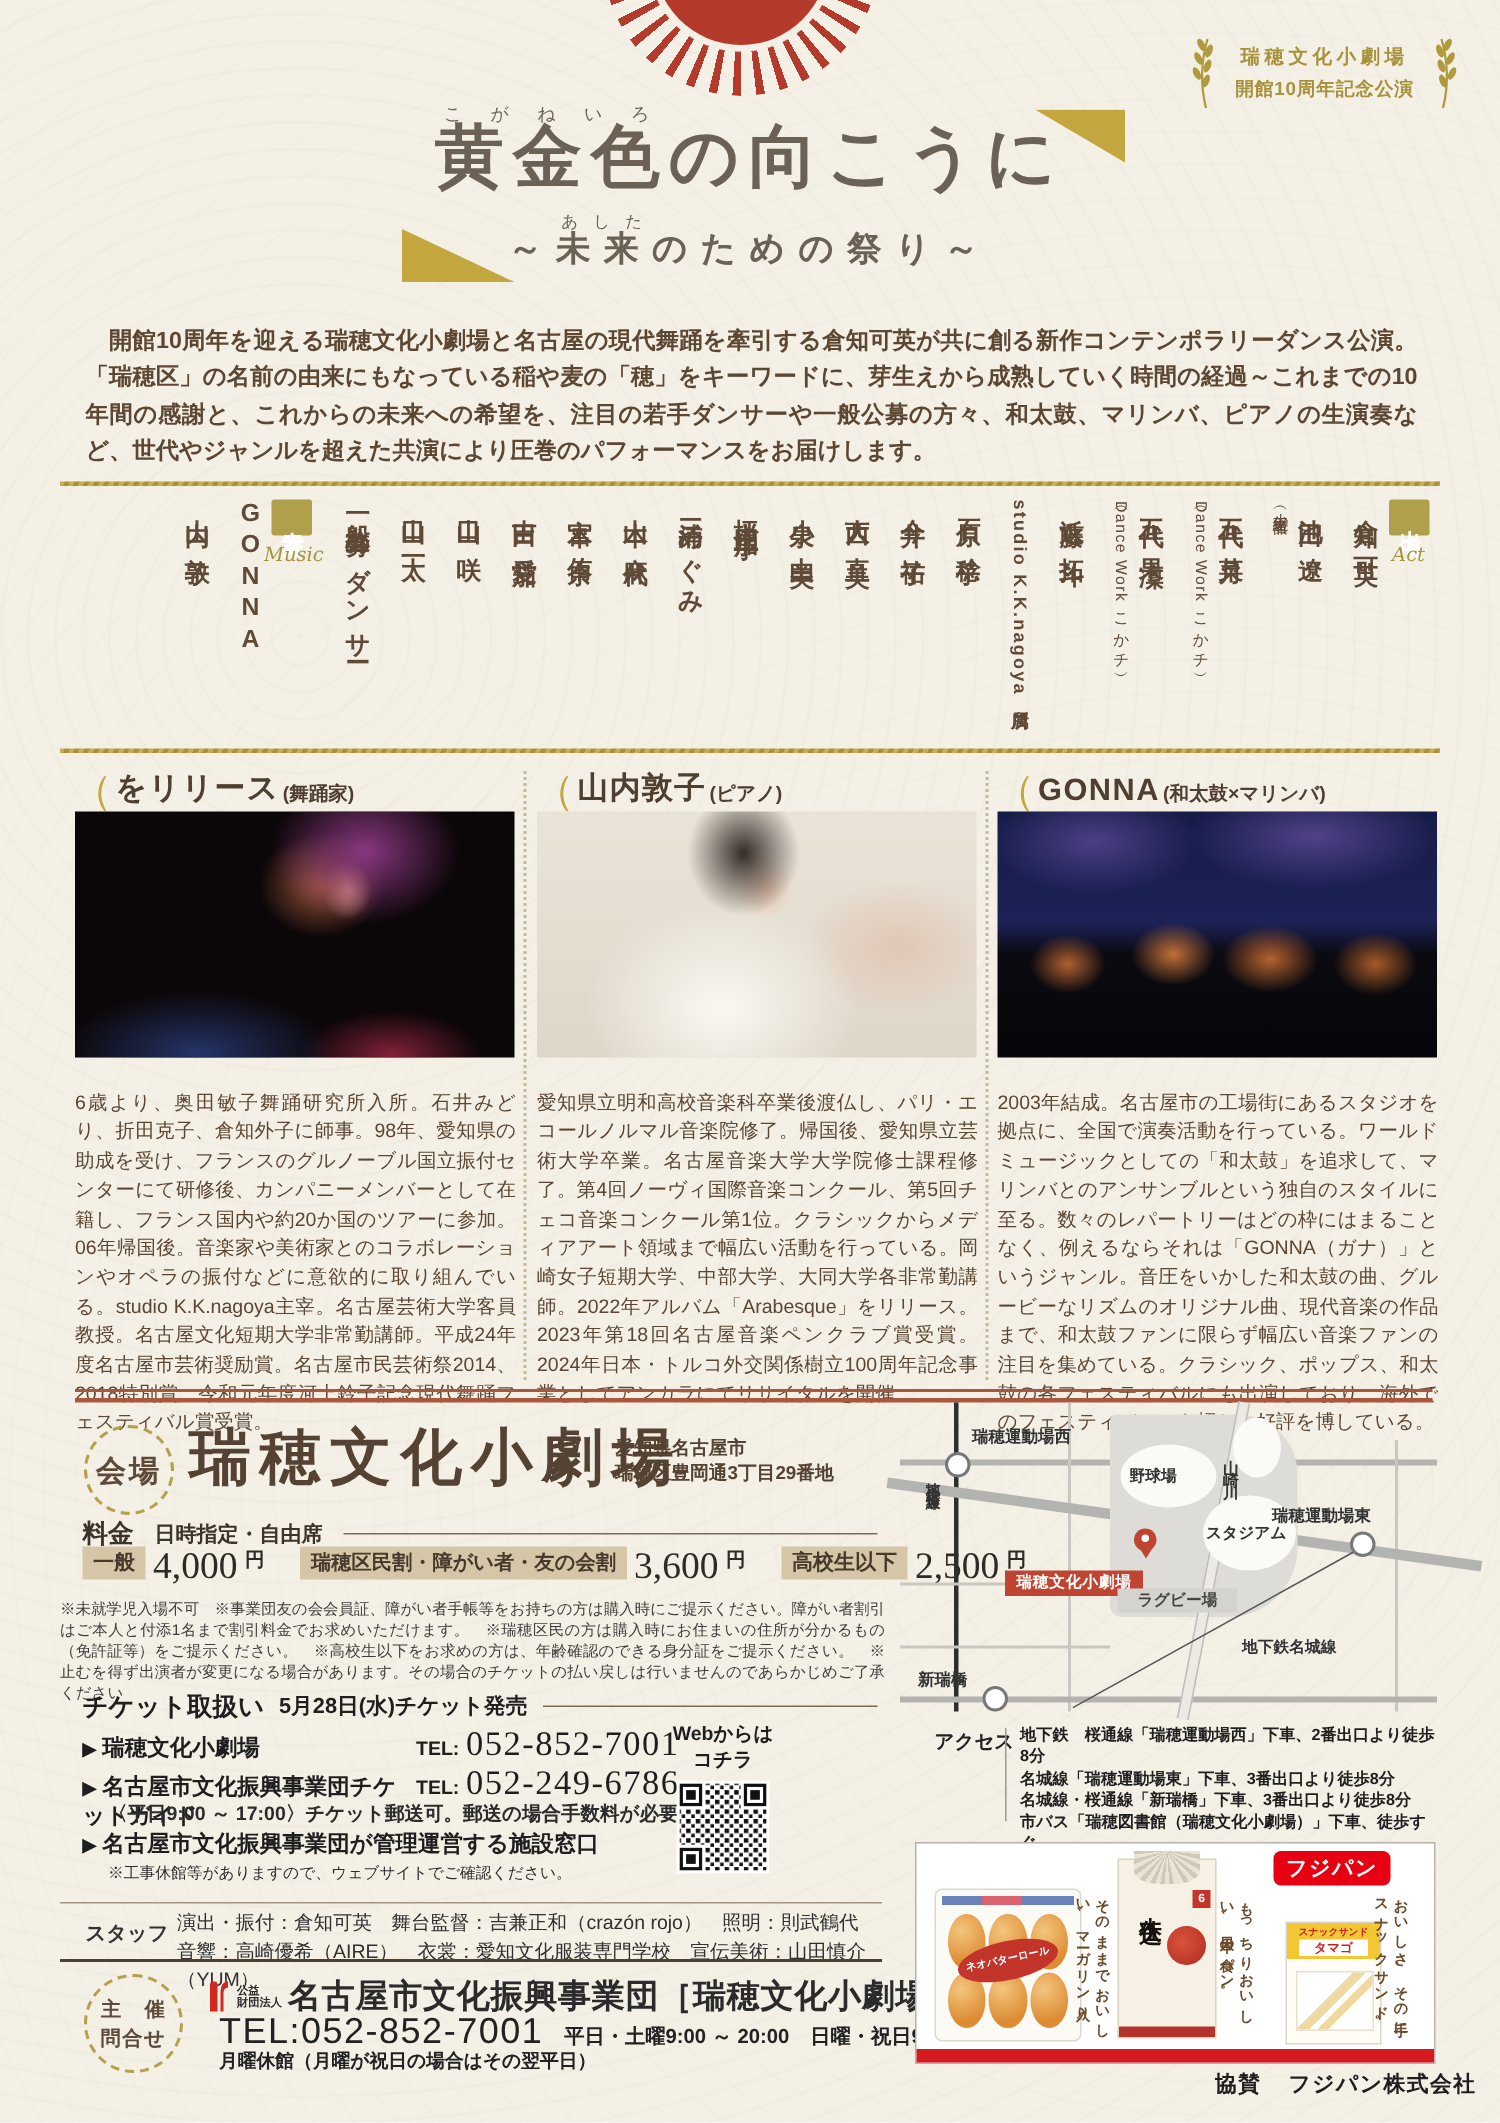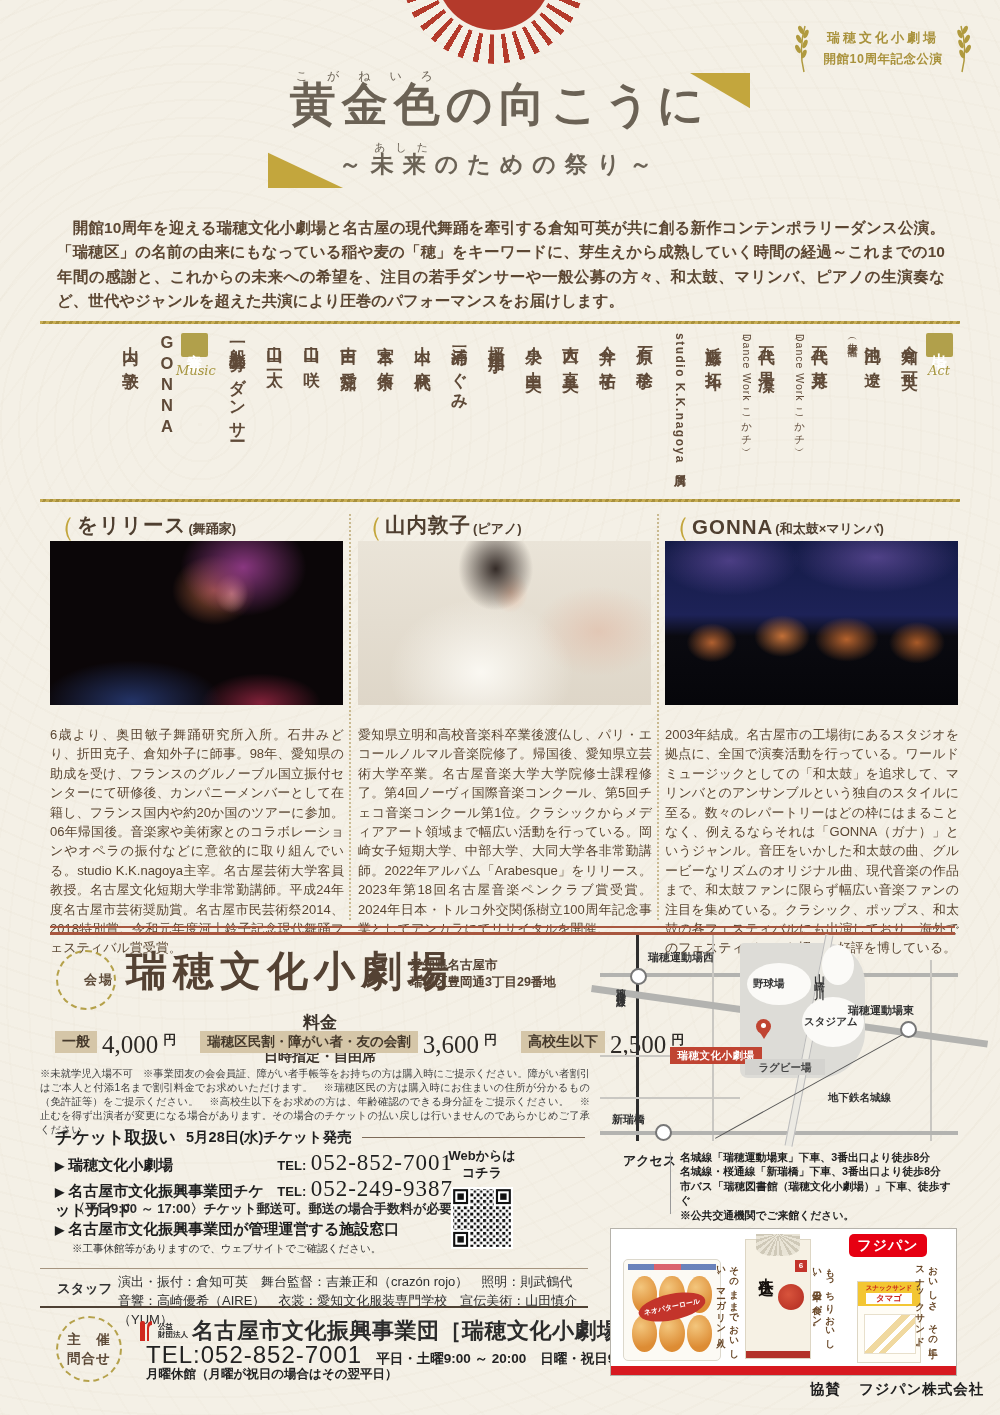--- a/index.html
+++ b/index.html
@@ -67,24 +67,24 @@
     radial-gradient(40px 30px at 40% 58%, #c27038, transparent 70%),
     radial-gradient(46px 32px at 62% 60%, #b5622d, transparent 70%),
     radial-gradient(40px 30px at 86% 62%, #a85a28, transparent 70%),
     linear-gradient(180deg,#141b46 0%,#1d2257 45%,#0a0a10 58%,#06060a 100%);}
   .p-sep{position:absolute;top:514px;height:406px;border-left:2px dotted #c9b98f;}
   .p-bio{position:absolute;top:712px;width:294px;font-size:13px;line-height:19.4px;color:#5a4632;text-align:justify;font-weight:500;}
   
   .v-rule{position:absolute;left:50px;top:926px;width:905px;height:4px;border-top:2px solid #a9573f;border-bottom:3px solid #a9573f;}
   .badge-circle{position:absolute;border:2px dashed #b5a14a;border-radius:50%;display:flex;flex-direction:column;
     align-items:center;justify-content:center;color:#5d4a38;font-weight:700;}
-  .v-badge{left:56px;top:950px;width:56px;height:56px;font-size:13px;letter-spacing:2px;align-items:flex-end;}
+  .v-badge{left:56px;top:950px;width:56px;height:56px;font-size:20px;letter-spacing:2px;}
   .v-name{position:absolute;left:126px;top:944px;font-size:41px;font-weight:800;letter-spacing:6px;color:#544233;}
   .v-addr{position:absolute;left:410px;top:957px;font-size:12.5px;line-height:17px;font-weight:600;color:#544233;}
-  .fee-row{position:absolute;left:55px;top:1011px;width:530px;display:flex;align-items:center;gap:14px;color:#3c332a;flex-direction:column;}
+  .fee-row{position:absolute;left:55px;top:1011px;width:530px;display:flex;align-items:center;gap:14px;color:#3c332a;}
   .fee-label{font-size:17px;font-weight:800;}
   .fee-note{font-size:14px;font-weight:700;}
   .fee-line{flex:1;border-top:1px solid #7d6a58;}
   .prices{position:absolute;left:55px;top:1031px;display:flex;align-items:flex-start;gap:5px;}
   .price-tag{background:#d5c6a8;color:#463a2c;font-weight:700;font-size:14px;padding:2px 7px;}
   .price-tag.small{font-size:13.5px;}
   .price-num{font-family:"Liberation Serif",serif;font-size:25px;color:#2e2a26;}
   .price-unit{font-size:13px;color:#2e2a26;font-weight:600;}
   .gap{width:14px;}
   .fine-print{position:absolute;left:40px;top:1057px;width:550px;font-size:10.3px;line-height:13.9px;color:#3d3d3d;text-align:justify;}
@@ -317,21 +317,21 @@
     <span class="tk-title">チケット取扱い</span>
     <span class="tk-release">5月28日(水)チケット発売</span>
     <span class="tk-line"></span>
   </div>
   <div class="tk-row" style="top:1150px">
     <span class="tk-name">瑞穂文化小劇場</span>
     <span class="tk-tel"><span class="lab">TEL:</span> <span class="num">052-852-7001</span></span>
   </div>
   <div class="tk-row" style="top:1176px">
     <span class="tk-name">名古屋市文化振興事業団チケットガイド</span>
-    <span class="tk-tel"><span class="lab">TEL:</span> <span class="num">052-249-9387</span></span>
+    <span class="tk-tel"><span class="lab">TEL:</span> <span class="num">052-249-6786</span></span>
   </div>
   <div class="tk-note" style="top:1200px">〈平日9:00 ～ 17:00〉チケット郵送可。郵送の場合手数料が必要です。</div>
   <div class="tk-row" style="top:1220px">
     <span class="tk-name">名古屋市文化振興事業団が管理運営する施設窓口</span>
   </div>
   <div class="tk-note tiny" style="top:1242px">※工事休館等がありますので、ウェブサイトでご確認ください。</div>
 
   <div class="web-box">
     <div class="wl">Webからは</div>
     <div class="wl">コチラ</div>
@@ -424,20 +424,21 @@
     <div class="pin"></div>
     <div class="map-theater">瑞穂文化小劇場</div>
     <div class="rugby">ラグビー場</div>
     <div class="lbl" style="left:228px;top:156px;font-size:10.5px">地下鉄名城線</div>
     <div class="lbl" style="left:12px;top:177px">新瑞橋</div>
   </div>
 
   <div class="ac-label">アクセス</div>
   <div class="ac-div"></div>
   <div class="ac-lines">
+    <div>地下鉄　桜通線「瑞穂運動場西」下車、2番出口より徒歩8分</div>
     <div>名城線「瑞穂運動場東」下車、3番出口より徒歩8分</div>
     <div>名城線・桜通線「新瑞橋」下車、3番出口より徒歩8分</div>
     <div>市バス「瑞穂図書館（瑞穂文化小劇場）」下車、徒歩すぐ</div>
     <div>※公共交通機関でご来館ください。</div>
   </div>
 
   <div class="sp-box">
     <div class="sp-logo">フジパン</div>
     <div class="bag">
       <div class="bag-top"></div>

